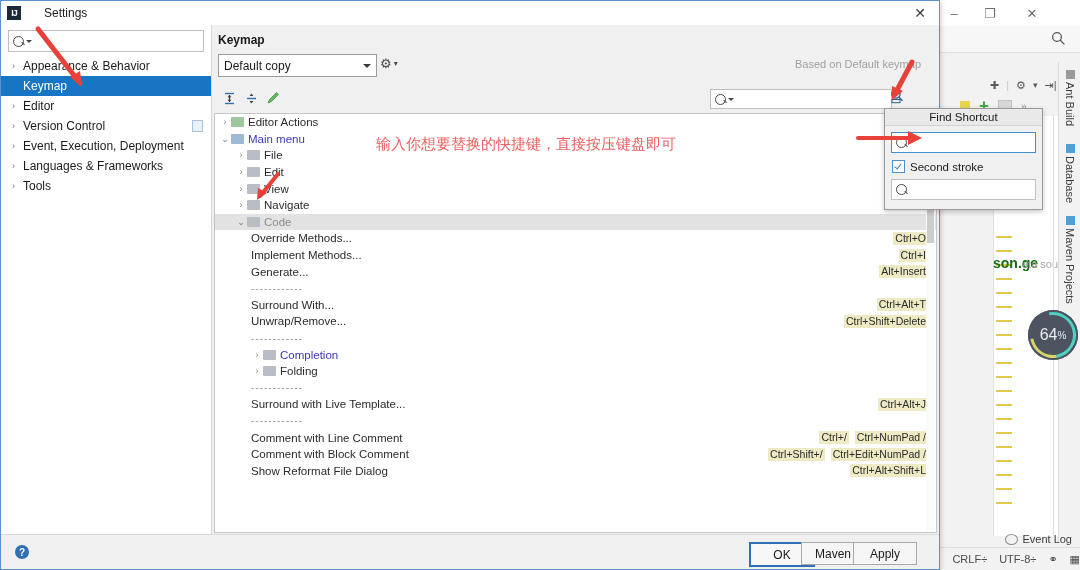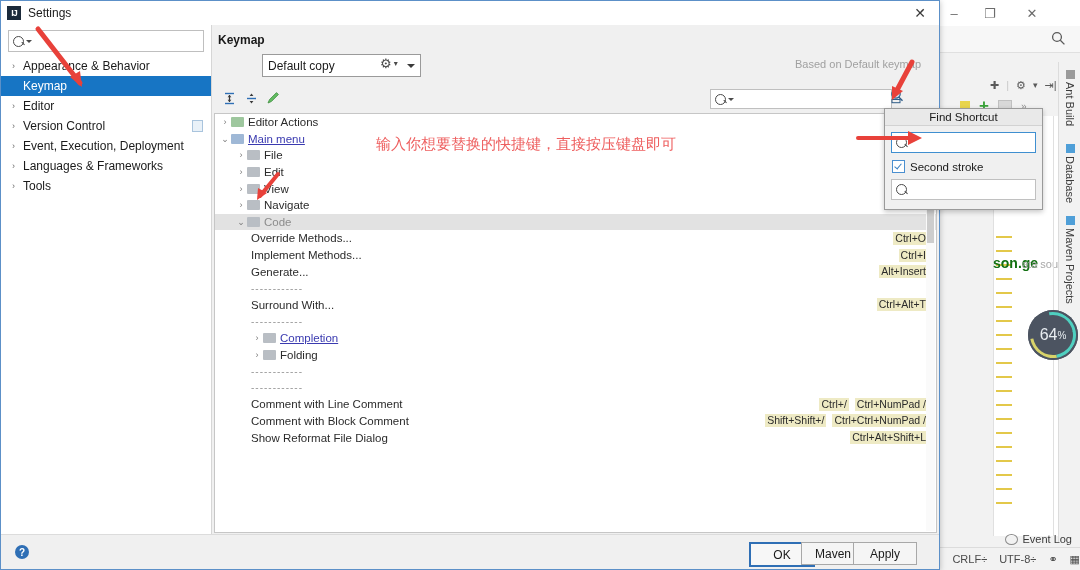--- a/index.html
+++ b/index.html
@@ -105,21 +105,21 @@
   }
 
   
   .settings {
     position: absolute; left: 0; top: 0; width: 938px; height: 568px;
     background: #f0f0f0; border: 1px solid #5c90c8;
     box-shadow: 0 1px 6px rgba(0,0,0,.25);
   }
   .settings-title {
     height: 24px; background: #ffffff; border-bottom: 1px solid #e6e6e6;
-    display: flex; align-items: center; padding: 0 6px; gap: 7px;
+    display: flex; align-items: center; padding: 0 6px; gap: 23px;
   }
   .ij-logo {
     width: 14px; height: 14px; background: #1b2a3a; color: #fff;
     font-size: 9px; font-weight: bold; display: flex;
     align-items: center; justify-content: center; letter-spacing: -1px;
   }
   .settings-title .ttl { font-size: 12px; color: #1a1a1a; }
   .settings-close {
     margin-left: auto; width: 26px; height: 22px;
     display: flex; align-items: center; justify-content: center;
@@ -150,21 +150,21 @@
     width: 9px; text-align: center; color: #6a6a6a; font-size: 9px; flex: none;
   }
   .chev.blank { visibility: hidden; }
   .copy-ic { margin-left: auto; margin-right: 8px; width: 9px; height: 10px; border: 1px solid #a9c4dd; background:#e9f1f8; }
 
   .right-pane { flex: 1; height: 510px; background: #f0f0f0; position: relative; }
   .rp-title { position: absolute; left: 6px; top: 8px; font-size: 12px; font-weight: bold; color: #1a1a1a; }
   .km-select {
     position: absolute; left: 6px; top: 29px; width: 152px; height: 21px;
     background: #fff; border: 1px solid #9a9a9a;
-    display: flex; align-items: center; padding-left: 5px; font-size: 12px; margin-left: 44px;
+    display: flex; align-items: center; padding-left: 5px; font-size: 12px;
   }
   .km-select .arr { margin-left: auto; margin-right: 5px; width: 0; height: 0;
     border-left: 4px solid transparent; border-right: 4px solid transparent; border-top: 4px solid #3a3a3a; }
   .gear-btn {
     position: absolute; left: 168px; top: 31px; display: flex; align-items: center; gap: 2px;
     font-size: 13px; color: #4a4a4a;
   }
   .based-on {
     position: absolute; right: 18px; top: 33px; font-size: 11px; color: #a0a0a0;
   }
@@ -186,21 +186,21 @@
   .row.sel { background: #e2e2e2; color: #8c8c8c; }
   .row .ind { flex: none; }
   .row .tchev { width: 12px; text-align: center; color: #7a7a7a; font-size: 9px; flex: none; }
   .folder {
     width: 13px; height: 10px; background: #b9bec4; border-radius: 1px;
     flex: none; margin-right: 4px; position: relative;
   }
   .folder.green { background: #9ec79e; }
   .folder.blue  { background: #9fb8d6; }
   .row .lbl { white-space: nowrap; }
-  .row .lbl.link { color: #3a3ab0; text-decoration: underline; }
+  .row .lbl.link { color: #3a3ab0; }
   .row .lbl.dim { color: #8c8c8c; }
   .dashes { color: #9a9a9a; letter-spacing: 1px; font-size: 10px; }
   .sc-group { position: absolute; right: 8px; display: flex; gap: 6px; }
   .sc {
     background: #eeeac4; color: #2b2b2b; font-size: 10.5px;
     padding: 0 2px; line-height: 13px; white-space: nowrap;
   }
   .km-scrollbar {
     position: absolute; right: 1px; top: 1px; width: 9px; bottom: 1px; background: #fafafa;
   }
@@ -521,56 +521,70 @@
               </div>
               <div class="row">
                 <span class="ind" style="width: 36px;"></span>
                 <span class="lbl">Surround With...</span>
                 <span class="sc-group">
                   <span class="sc">Ctrl+Alt+T</span>
                 </span>
               </div>
               <div class="row">
                 <span class="ind" style="width: 36px;"></span>
+                <span class="lbl">Unwrap/Remove...</span>
+                <span class="sc-group">
+                  <span class="sc">Ctrl+Shift+Delete</span>
+                </span>
+              </div>
+              <div class="row">
+                <span class="ind" style="width: 36px;"></span>
                 <span class="lbl dashes">------------</span>
               </div>
               <div class="row">
                 <span class="ind" style="width: 36px;"></span>
                 <span class="tchev">›</span>
                 <span class="folder"></span>
                 <span class="lbl link">Completion</span>
               </div>
               <div class="row">
                 <span class="ind" style="width: 36px;"></span>
                 <span class="tchev">›</span>
                 <span class="folder"></span>
                 <span class="lbl">Folding</span>
               </div>
               <div class="row">
                 <span class="ind" style="width: 36px;"></span>
                 <span class="lbl dashes">------------</span>
               </div>
               <div class="row">
                 <span class="ind" style="width: 36px;"></span>
+                <span class="lbl">Surround with Live Template...</span>
+                <span class="sc-group">
+                  <span class="sc">Ctrl+Alt+J</span>
+                </span>
+              </div>
+              <div class="row">
+                <span class="ind" style="width: 36px;"></span>
                 <span class="lbl dashes">------------</span>
               </div>
               <div class="row">
                 <span class="ind" style="width: 36px;"></span>
                 <span class="lbl">Comment with Line Comment</span>
                 <span class="sc-group">
                   <span class="sc">Ctrl+/</span>
                   <span class="sc">Ctrl+NumPad /</span>
                 </span>
               </div>
               <div class="row">
                 <span class="ind" style="width: 36px;"></span>
                 <span class="lbl">Comment with Block Comment</span>
                 <span class="sc-group">
-                  <span class="sc">Shift+Shift+/</span>
-                  <span class="sc">Ctrl+Ctrl+NumPad /</span>
+                  <span class="sc">Ctrl+Shift+/</span>
+                  <span class="sc">Ctrl+Edit+NumPad /</span>
                 </span>
               </div>
               <div class="row">
                 <span class="ind" style="width: 36px;"></span>
                 <span class="lbl">Show Reformat File Dialog</span>
                 <span class="sc-group">
                   <span class="sc">Ctrl+Alt+Shift+L</span>
                 </span>
               </div>
             </div>

